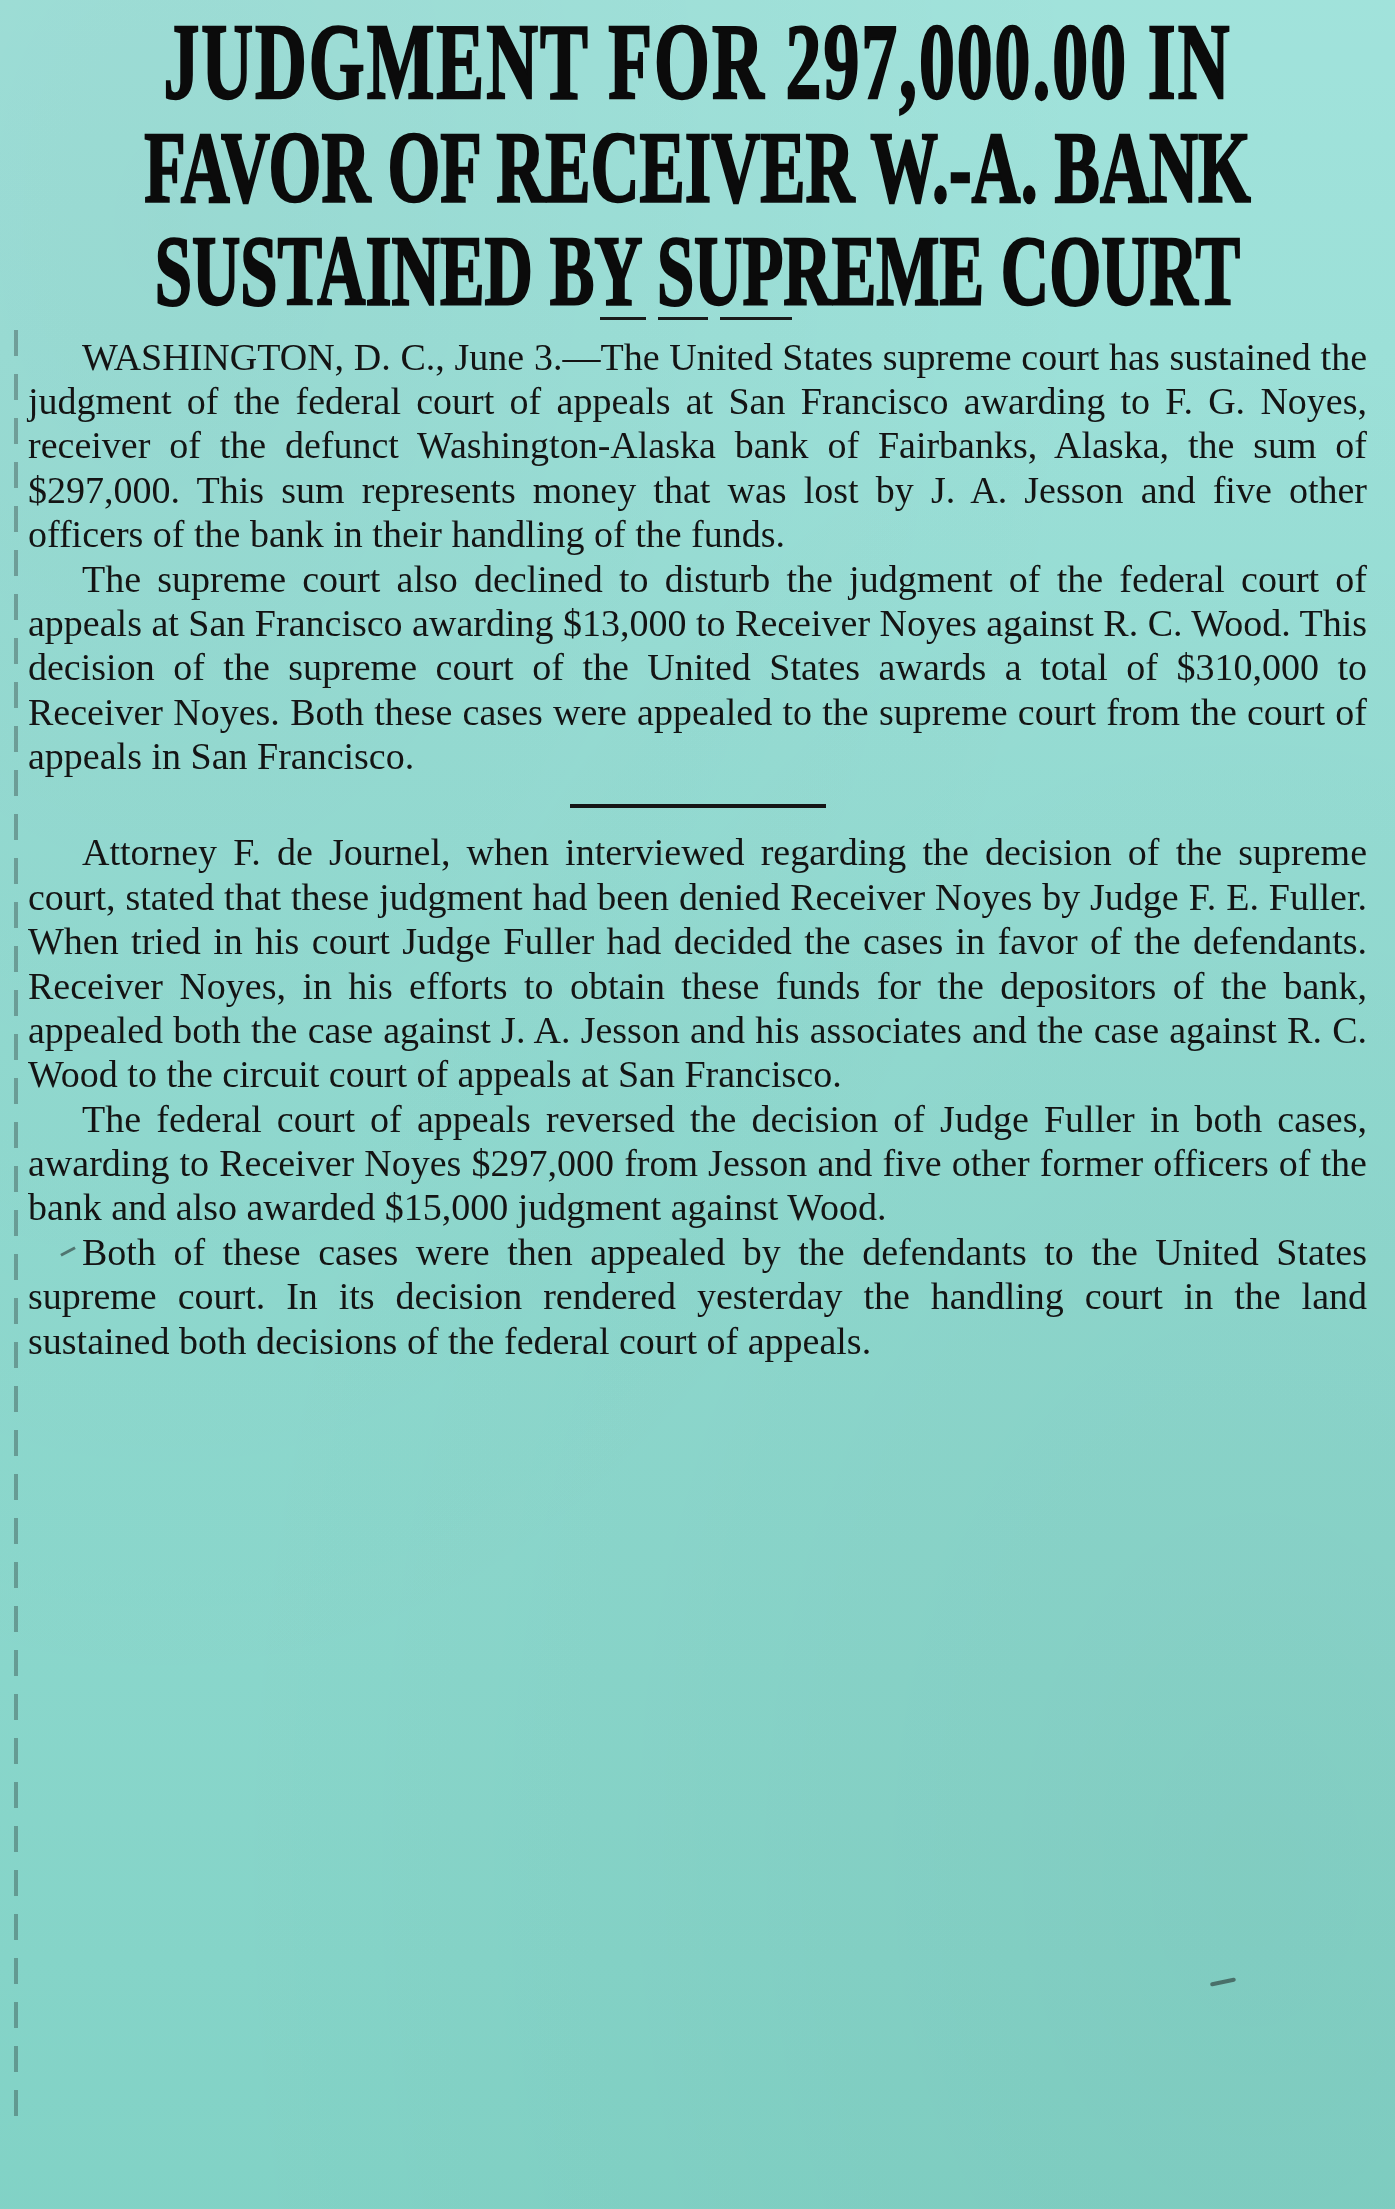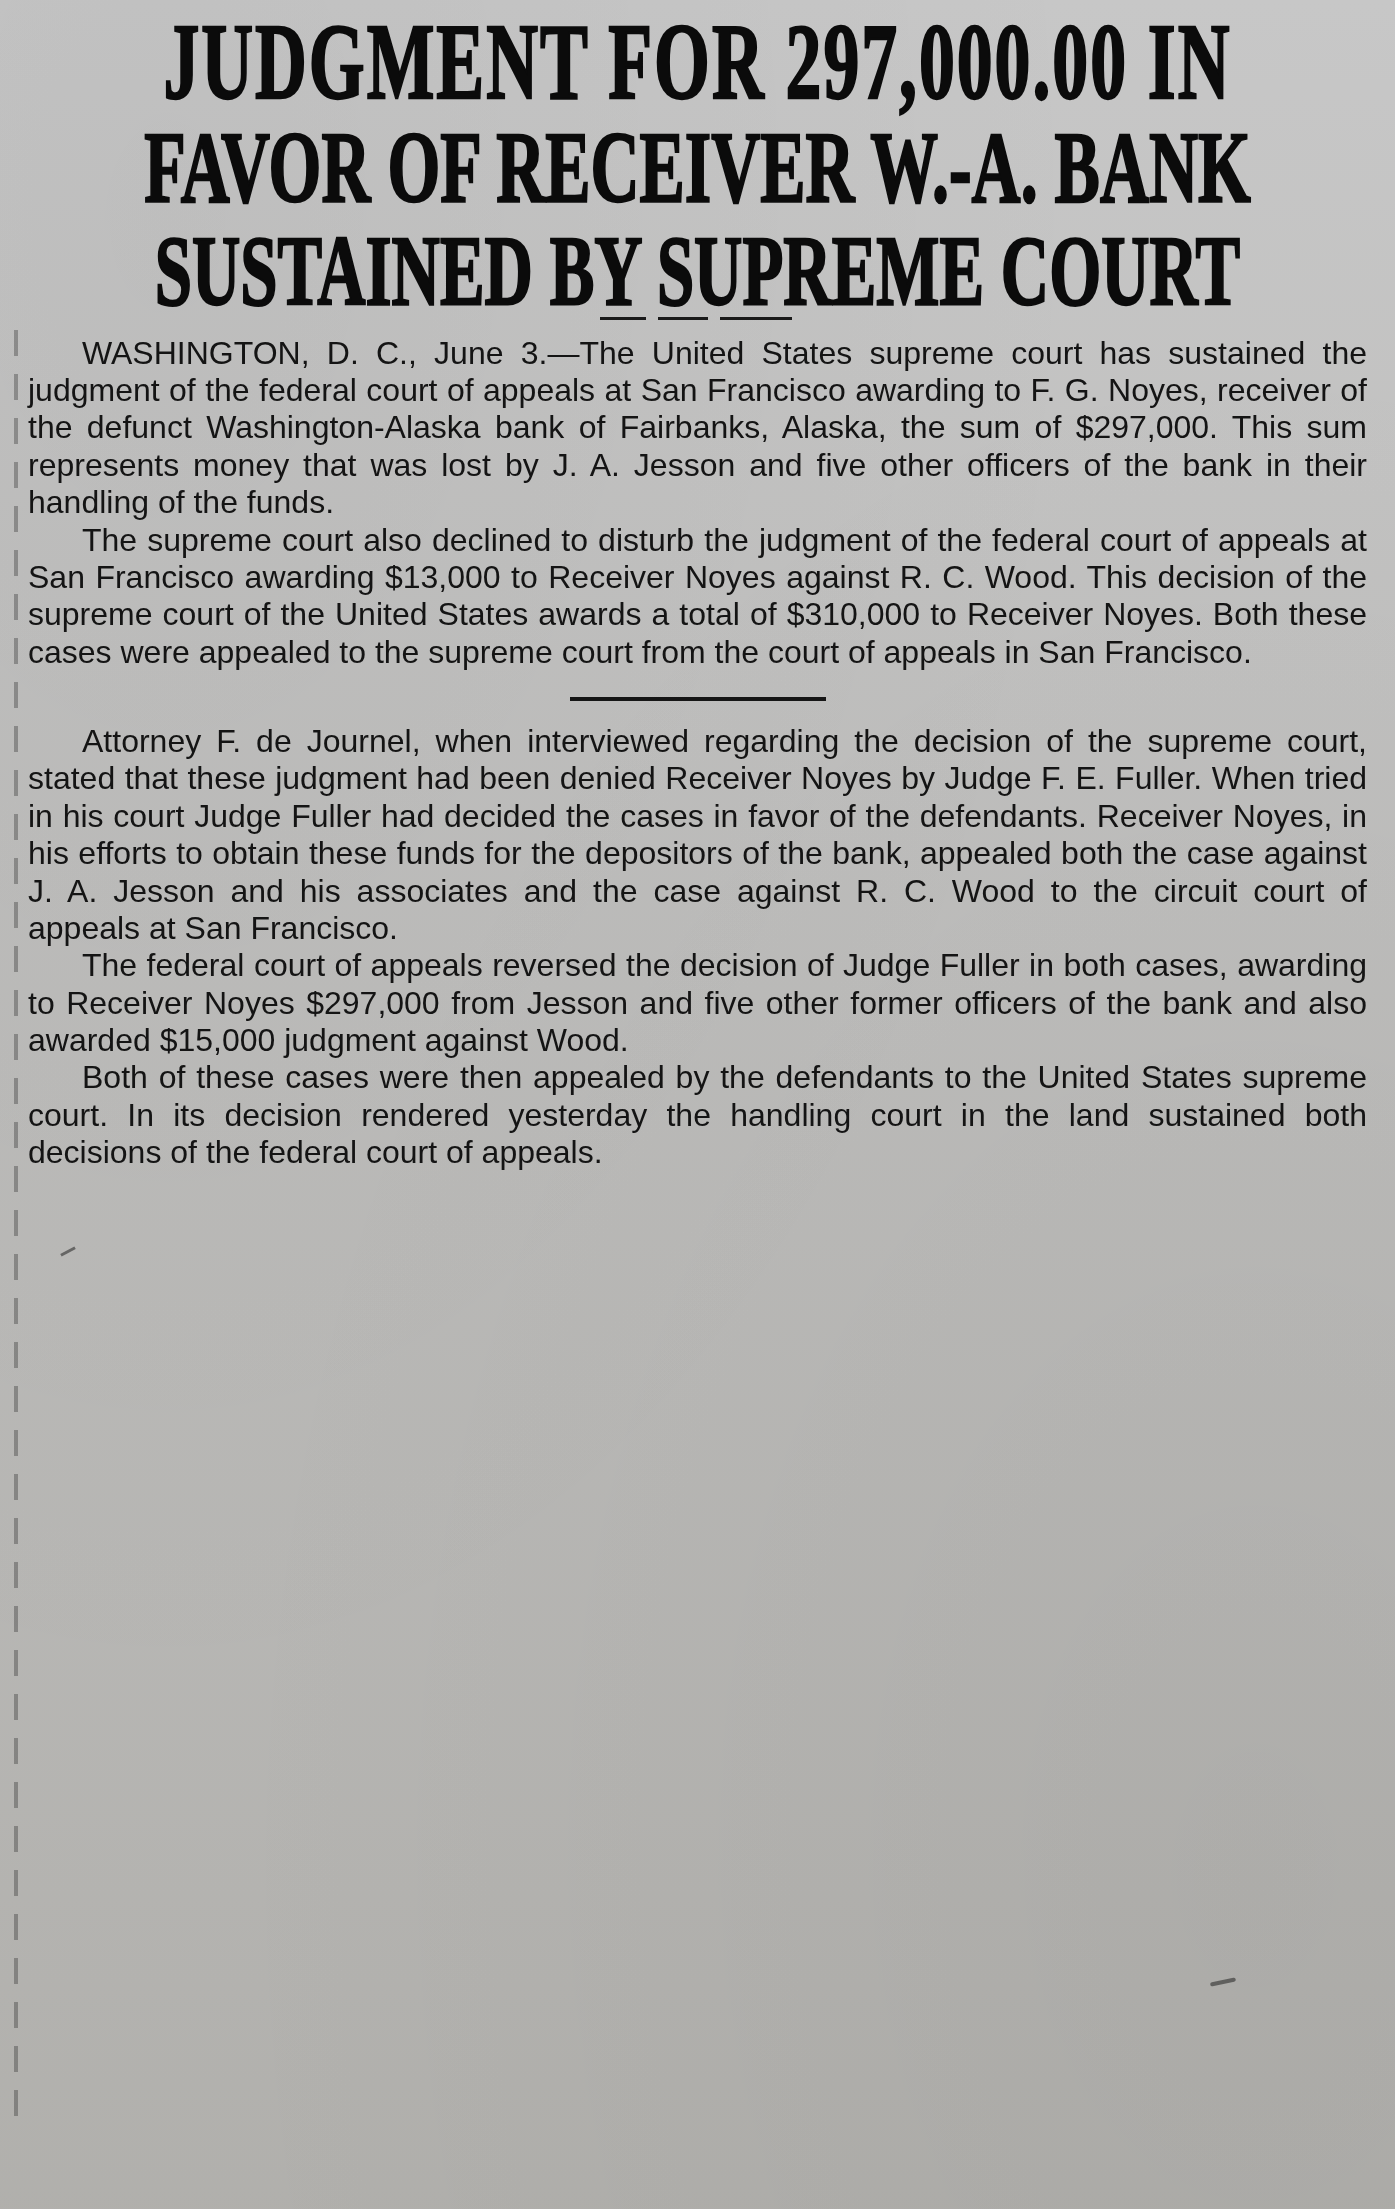--- a/index.html
+++ b/index.html
@@ -11,21 +11,21 @@
     width: 1395px;
     height: 2209px;
     font-family: "Liberation Serif", serif;
     color: #111111;
     overflow: hidden;
   }
   .page {
     position: relative;
     width: 1395px;
     height: 2209px;
-    background: #737373;
+    background: #14b8a6;
     box-sizing: border-box;
     padding: 10px 28px 0 28px;
   }
   
   .page:before {
     content: "";
     position: absolute;
     inset: 0;
     background:
       radial-gradient(ellipse at 12% 10%, rgba(0,0,0,0.035), rgba(0,0,0,0) 55%),
@@ -76,22 +76,22 @@
   .rule-solid {
     position: relative;
     width: 256px;
     height: 4px;
     background: #151515;
     margin: 26px auto 22px auto;
   }
 
   .body-text {
     position: relative;
-    font-family: Liberation Sans, sans-serif;
-    font-size: 32px;
+    font-family: Liberation Serif, serif;
+    font-size: 38px;
     line-height: 1.168;
     color: #141414;
     text-align: justify;
     text-justify: inter-word;
     hyphens: manual;
   }
   .body-text p {
     margin: 0;
     text-indent: 54px;
   }

